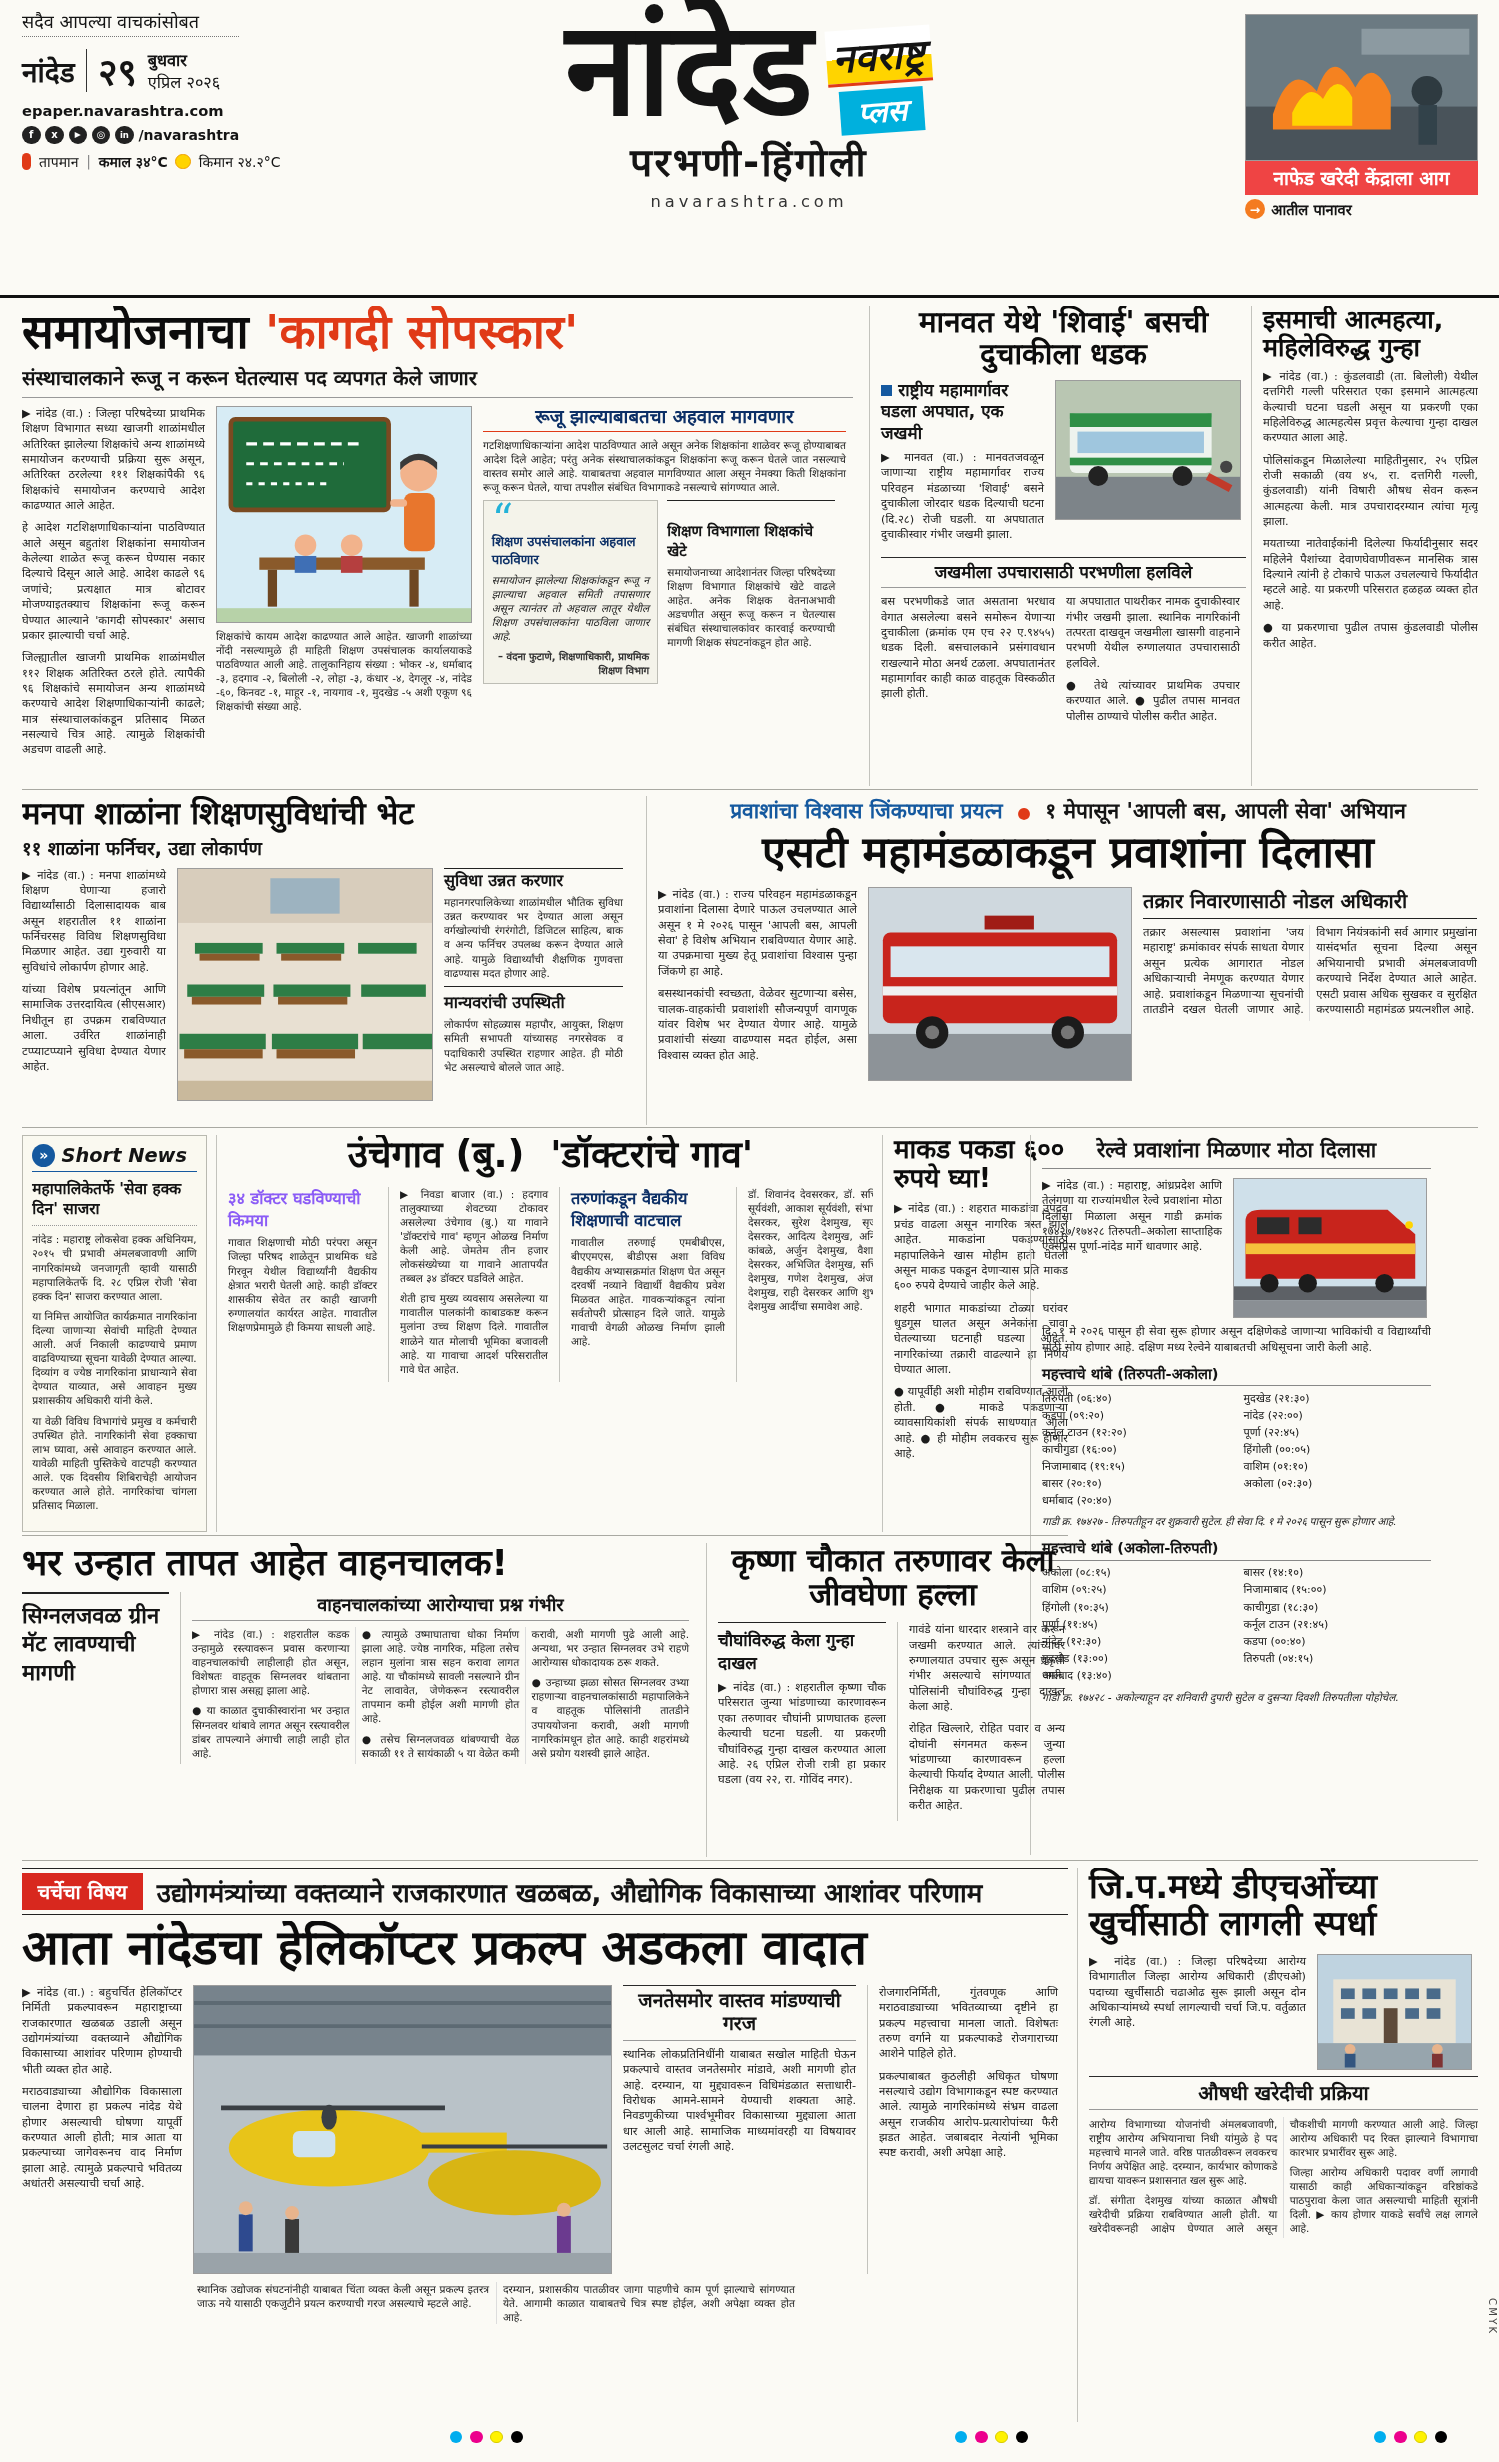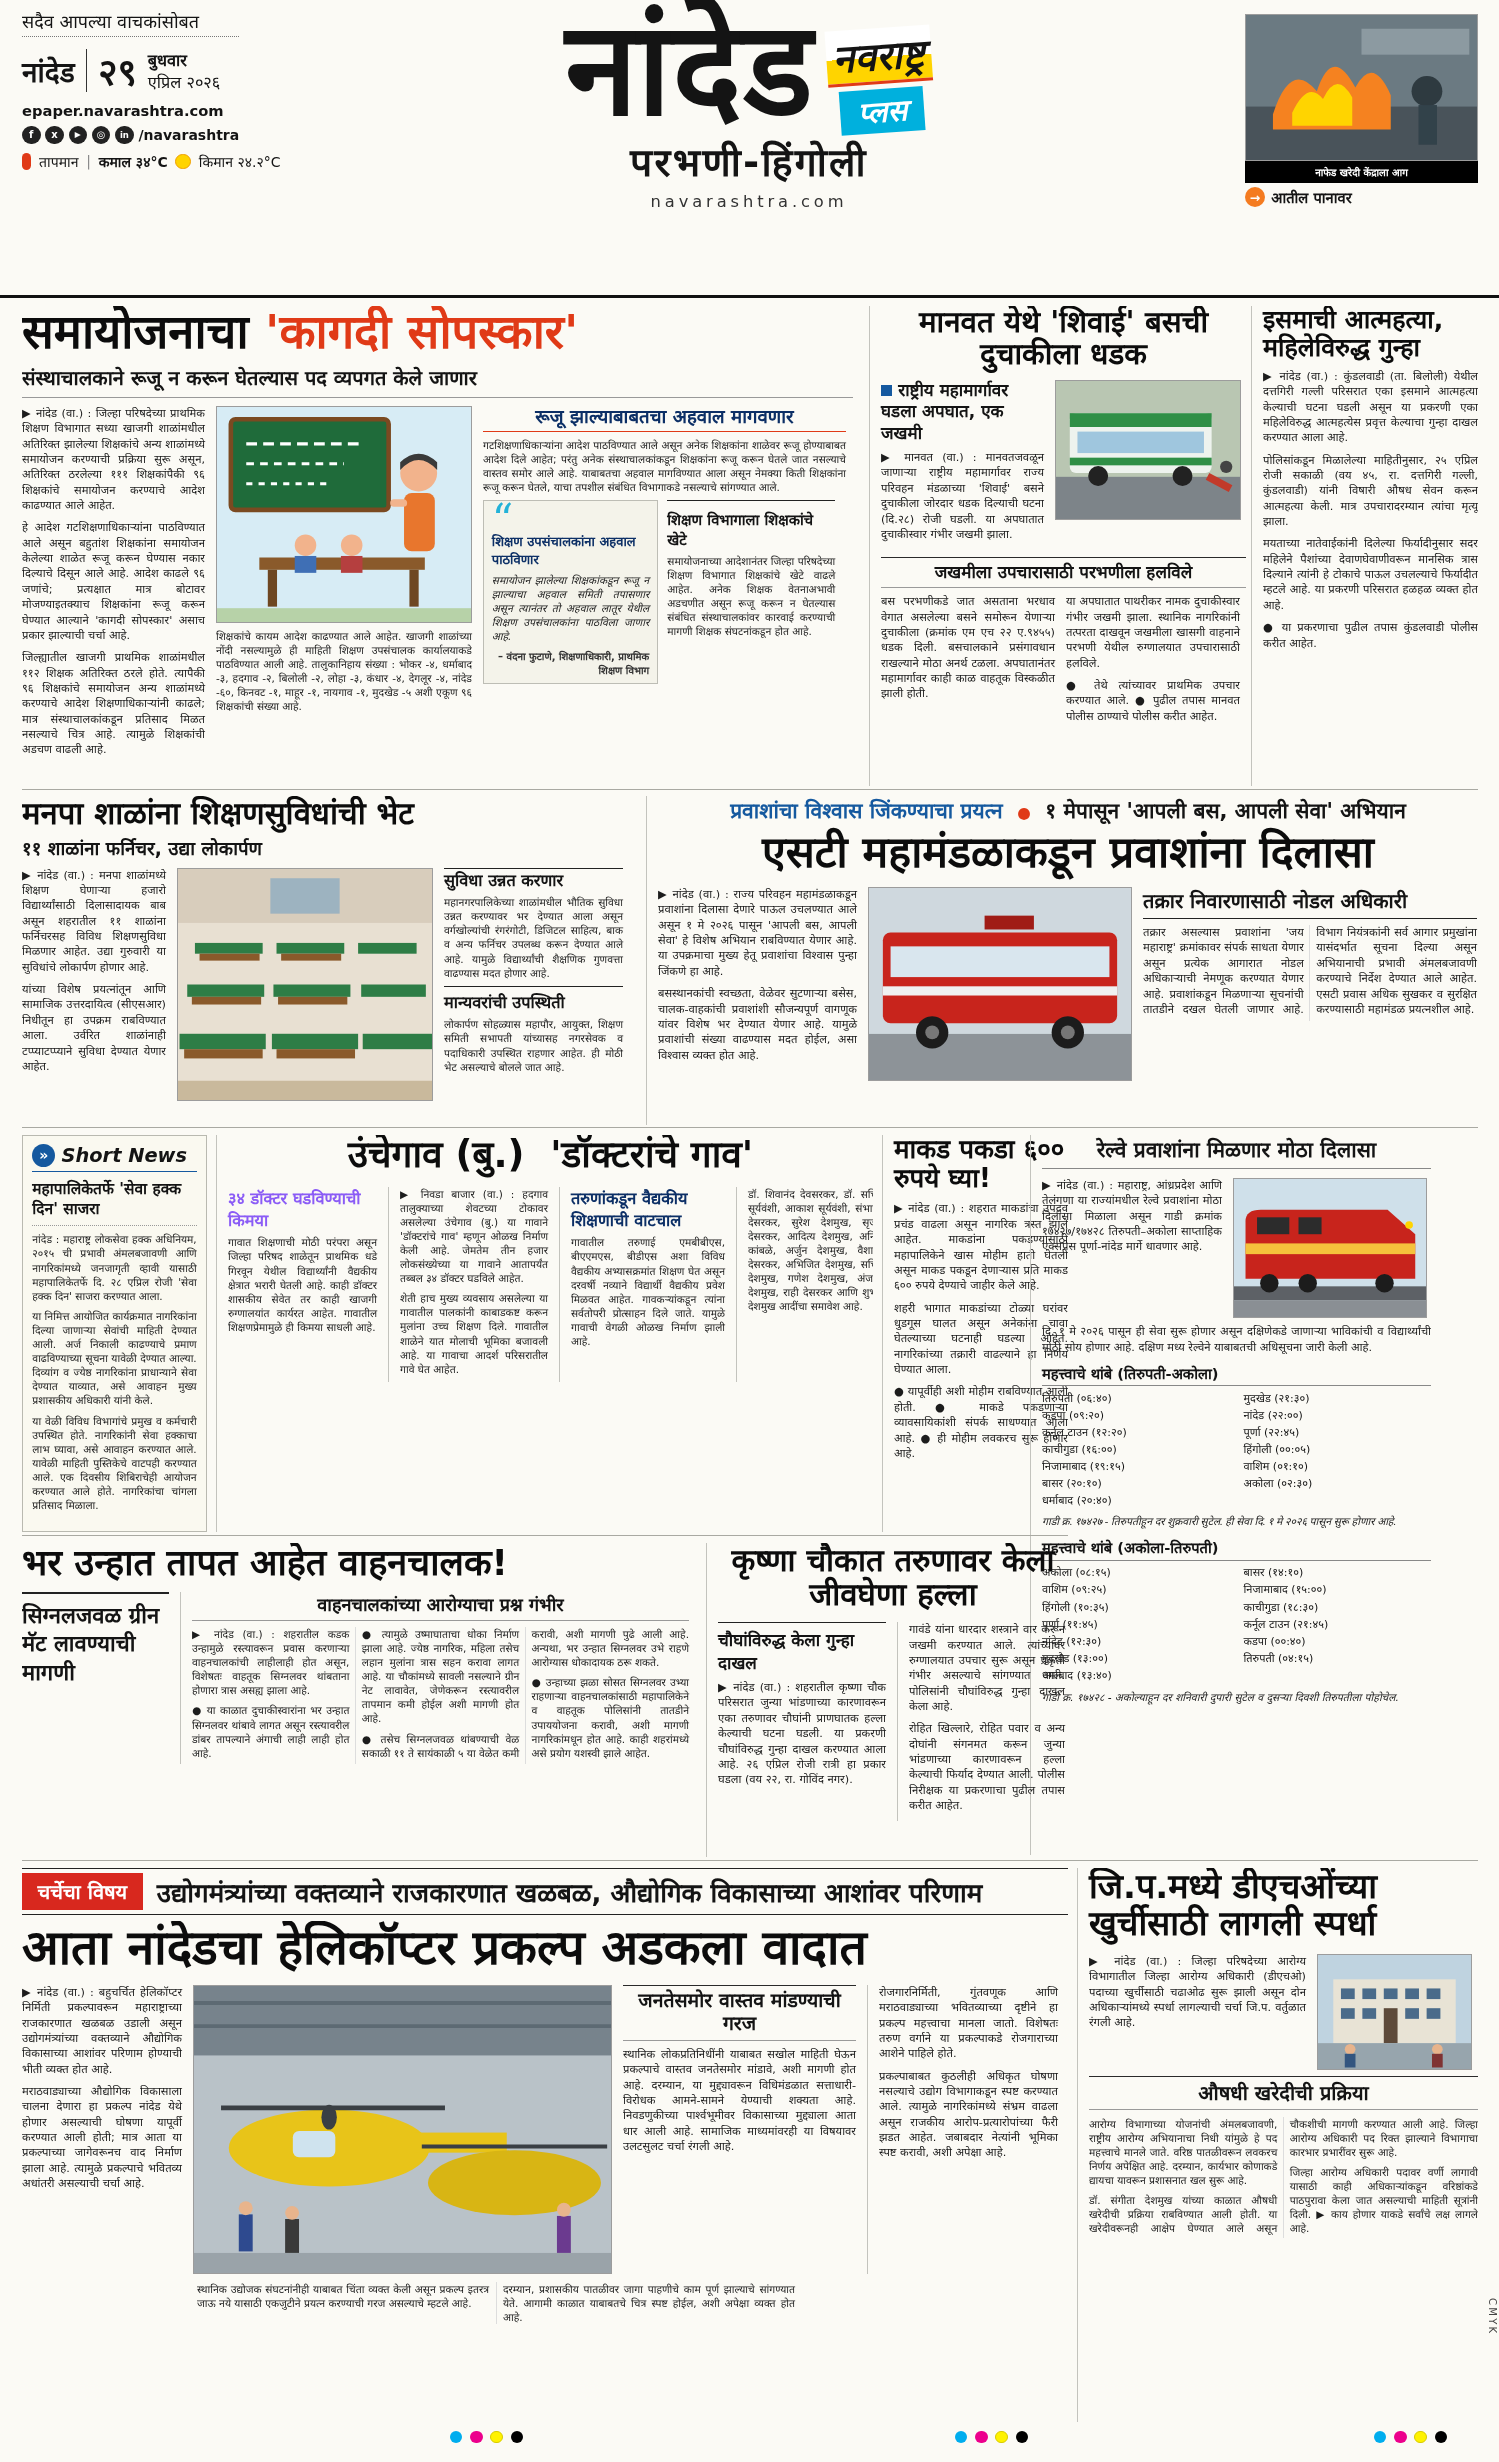--- a/index.html
+++ b/index.html
@@ -92,21 +92,21 @@
         <svg viewBox="0 0 300 190" preserveAspectRatio="none">
           <rect width="300" height="190" fill="#6b7a82"></rect>
             <rect y="120" width="300" height="70" fill="#49535a"></rect>
           <rect x="150" y="18" width="140" height="34" fill="#8c9aa1"></rect>
           <path d="M35 130 Q58 58 92 100 Q112 38 142 95 Q165 52 188 105 L188 150 L35 150 Z" fill="#f58220"></path>
           <path d="M60 128 Q80 85 100 110 Q118 72 138 108 L138 145 L60 145 Z" fill="#ffd400"></path>
           <circle cx="235" cy="100" r="20" fill="#2e3a40"></circle>
             <rect x="224" y="118" width="24" height="52" fill="#32424a"></rect>
         </svg>
       </div>
-      <div style="background:#000000;color:#fff;font-weight:bold;font-size:10px;text-align:center;padding:3.9px 3.1px;">नाफेड खरेदी केंद्राला आग</div>
+      <div style="background:#ef4444;color:#fff;font-weight:bold;font-size:19px;text-align:center;padding:3.9px 3.1px;">नाफेड खरेदी केंद्राला आग</div>
       <div style="display:flex;align-items:center;gap:6.2px;margin-top:4.7px;justify-content:flex-start;">
         <span style="display:inline-flex;align-items:center;justify-content:center;width:20px;height:20px;border-radius:50%;background:#f47b20;color:#fff;font-weight:bold;">→</span>
         <span style="font-size:14.7px;font-weight:bold;">आतील पानावर</span>
       </div>
     </div>
   </header>
 
   <section class="art" style="left:22px;top:306px;width:831px;height:480px;">
     <h1 class="hl" style="font-size:47px;"><span>समायोजनाचा </span><span class="red">'कागदी सोपस्कार'</span></h1>
     <div style="font-size:20px;font-weight:bold;margin:6.2px 0 7.8px;border-bottom:0.8px solid #999;padding-bottom:6.2px;">संस्थाचालकाने रूजू न करून घेतल्यास पद व्यपगत केले जाणार</div>
@@ -144,21 +144,21 @@
         <div class="btitle2" style="font-size:18.6px;">रूजू झाल्याबाबतचा अहवाल मागवणार</div>
         <p class="bs">गटशिक्षणाधिकाऱ्यांना आदेश पाठविण्यात आले असून अनेक शिक्षकांना शाळेवर रूजू होण्याबाबत आदेश दिले आहेत; परंतु अनेक संस्थाचालकांकडून शिक्षकांना रूजू करून घेतले जात नसल्याचे वास्तव समोर आले आहे. याबाबतचा अहवाल मागविण्यात आला असून नेमक्या किती शिक्षकांना रूजू करून घेतले, याचा तपशील संबंधित विभागाकडे नसल्याचे सांगण्यात आले.</p>
         <div class="cols" style="gap:9.3px;margin-top:4.7px;">
           <div class="col quotebox" style="width:175px;">
             <span class="qmark">“</span>
             <div style="font-weight:bold;font-size:13px;margin:1.6px 0 4.7px;color:#0c2f66;">शिक्षण उपसंचालकांना अहवाल पाठविणार</div>
             <p class="bs" style="font-style:italic;">समायोजन झालेल्या शिक्षकांकडून रूजू न झाल्याचा अहवाल समिती तपासणार असून त्यानंतर तो अहवाल लातूर येथील शिक्षण उपसंचालकांना पाठविला जाणार आहे.</p>
             <div class="attr">– वंदना फुटाणे, शिक्षणाधिकारी, प्राथमिक शिक्षण विभाग</div>
           </div>
           <div class="col" style="width:168px;">
-            <div style="font-weight:bold;font-size:14.7px;margin-bottom:4.7px;border-top:1.6px solid #222;padding-top:8px;">शिक्षण विभागाला शिक्षकांचे खेटे</div>
+            <div style="font-weight:bold;font-size:14.7px;margin-bottom:4.7px;border-top:1.6px solid #222;padding-top:19px;">शिक्षण विभागाला शिक्षकांचे खेटे</div>
             <p class="bs">समायोजनाच्या आदेशानंतर जिल्हा परिषदेच्या शिक्षण विभागात शिक्षकांचे खेटे वाढले आहेत. अनेक शिक्षक वेतनाअभावी अडचणीत असून रूजू करून न घेतल्यास संबंधित संस्थाचालकांवर कारवाई करण्याची मागणी शिक्षक संघटनांकडून होत आहे.</p>
           </div>
         </div>
       </div>
     </div>
   </section>
 
   <section class="art lb" style="left:869px;top:306px;width:377px;height:480px;">
     <h2 class="hl center" style="font-size:29.5px;">मानवत येथे 'शिवाई' बसची दुचाकीला धडक</h2>
     <div class="cols" style="margin-top:9.3px;">

